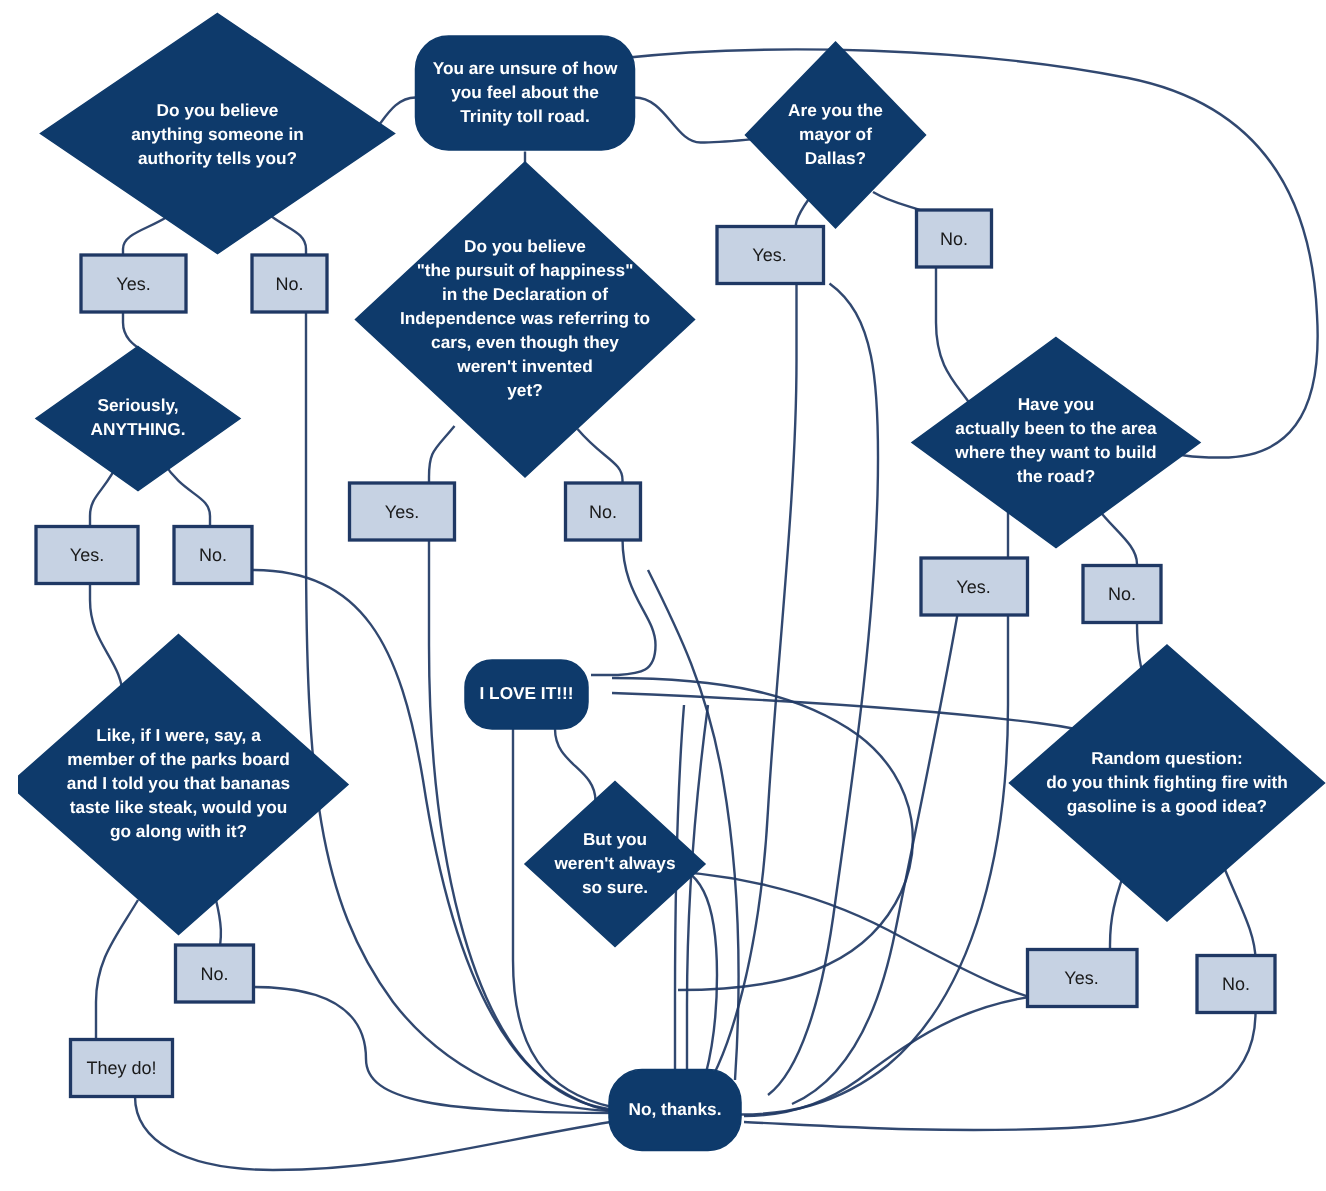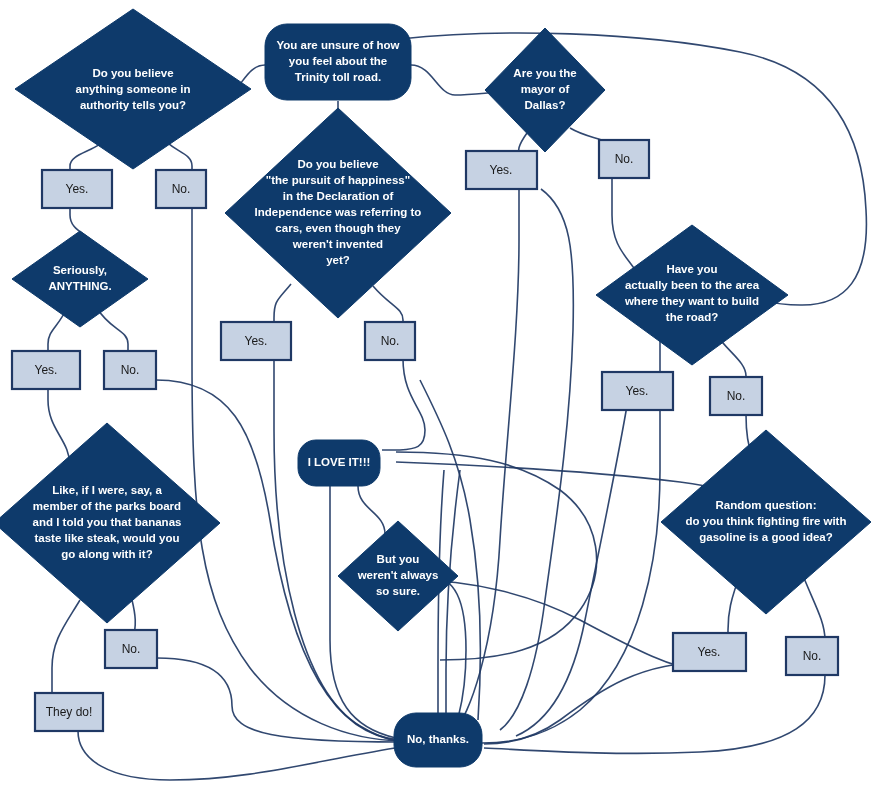--- a/index.html
+++ b/index.html
@@ -10,20 +10,21 @@
   body {
     width: 884px;
     height: 794px;
     font-family: "Liberation Sans", sans-serif;
     overflow: hidden;
   }
   #chart-root {
     position: relative;
     width: 804px;
     height: 794px;
+    padding-left: 12px;
   }
   svg#flow {
     display: block;
     width: 884px;
     height: 794px;
   }
   .edge {
     fill: none;
     stroke: #1F3864;
     stroke-width: 1.6;

